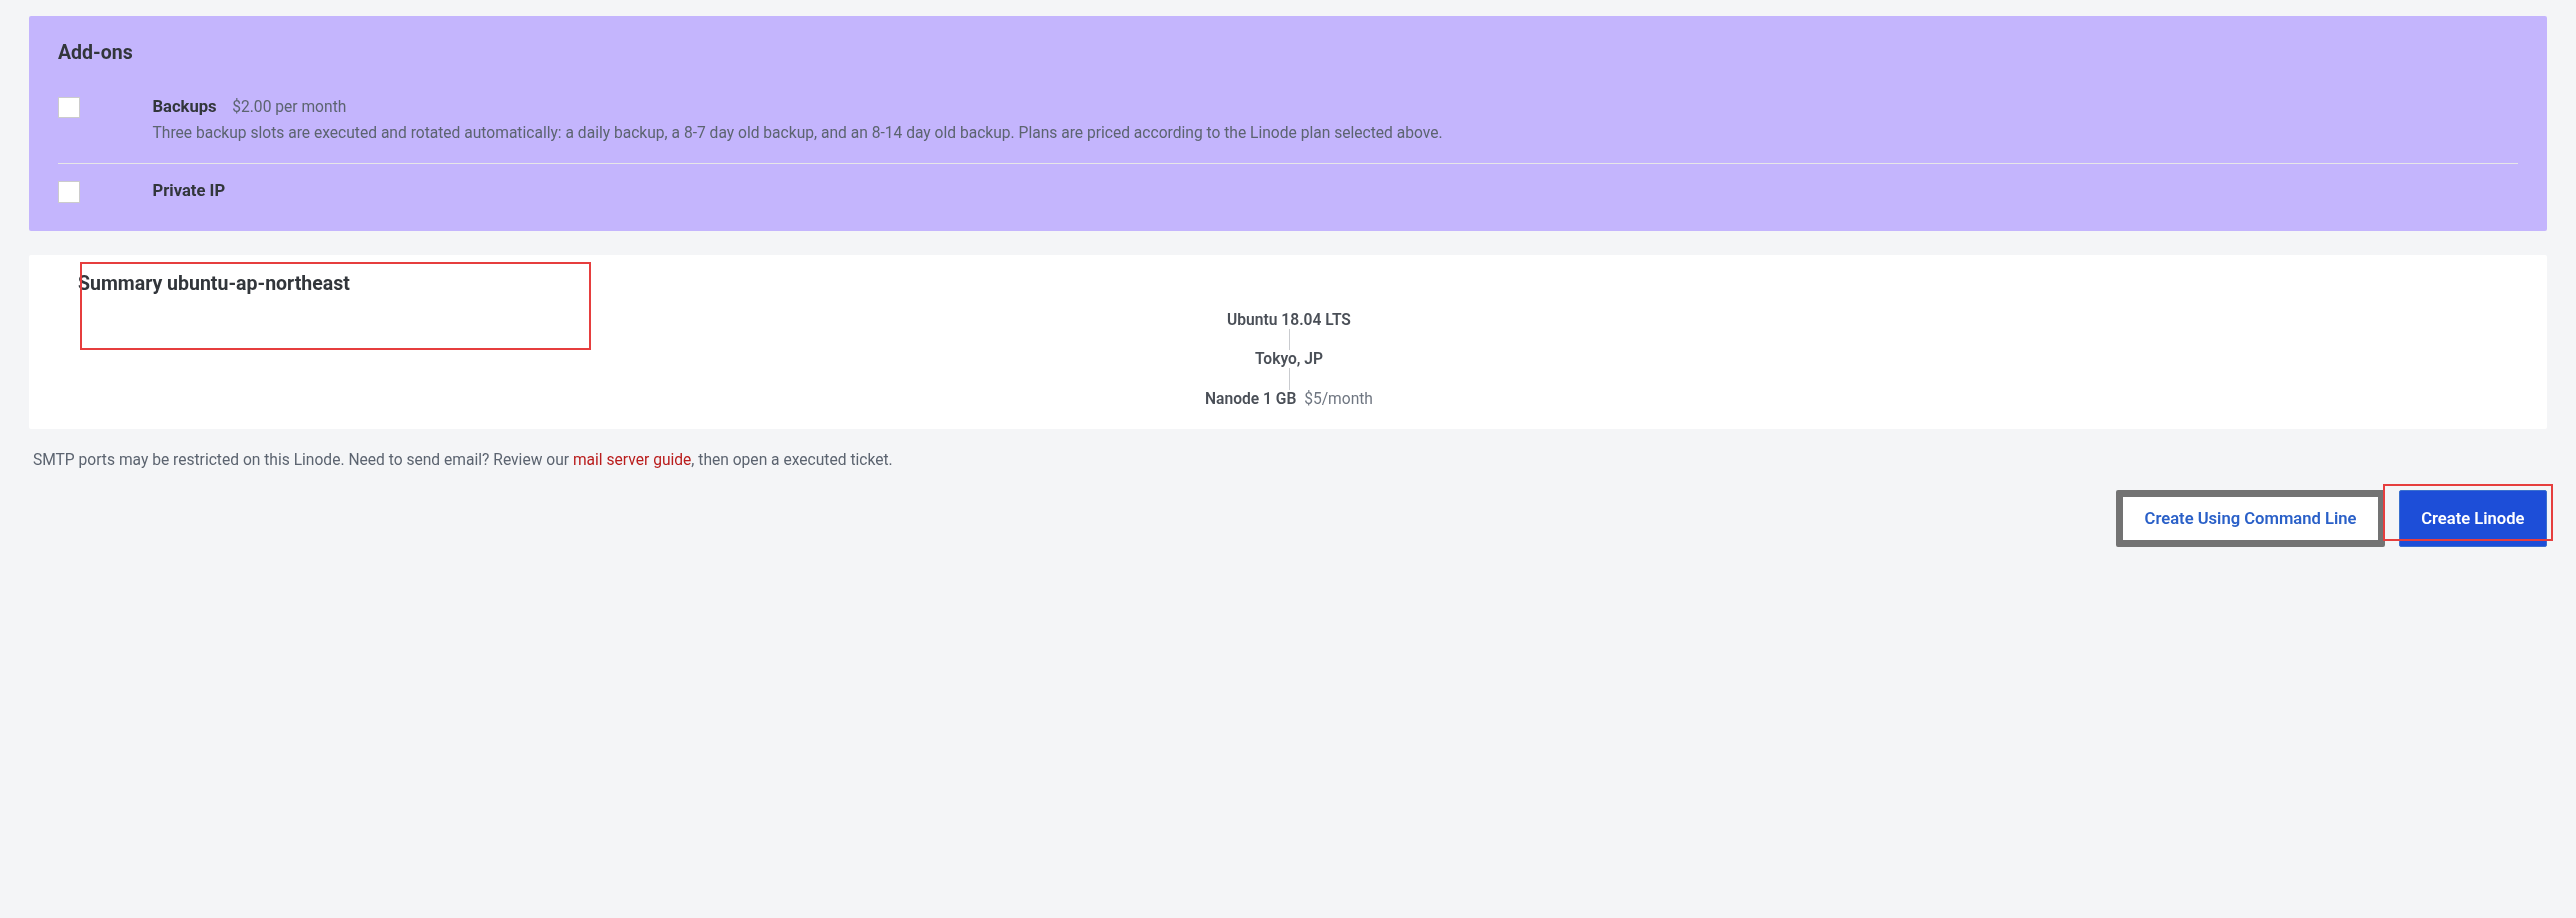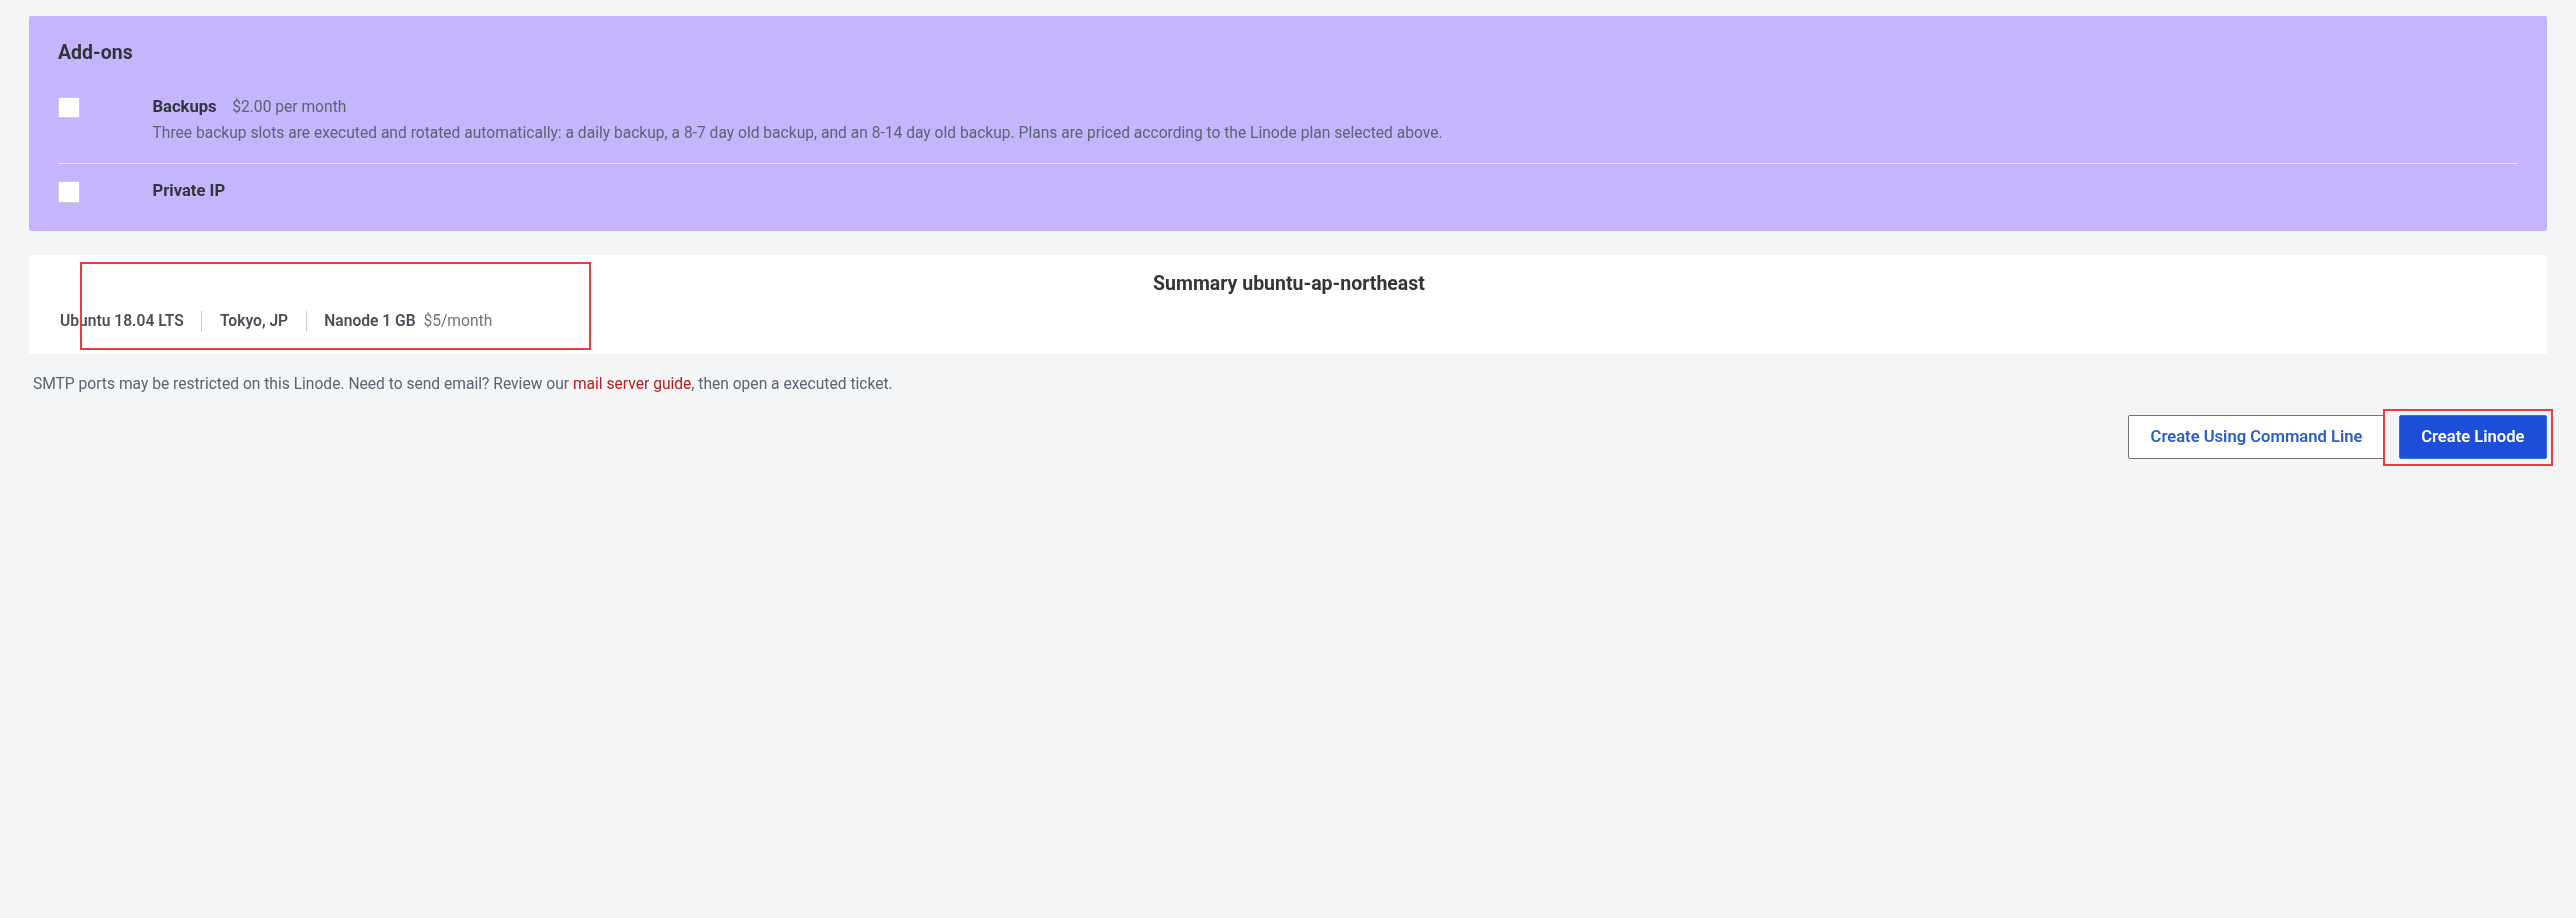--- a/index.html
+++ b/index.html
@@ -75,27 +75,27 @@
       width: 511px;
       height: 88px;
       border: 2.9px solid #e63e3e;
       pointer-events: none;
     }
     .summary-title {
       font-size: 19.5px;
       font-weight: 700;
       color: #32363b;
       margin-bottom: 15.6px;
-      margin-left: 2px;
-      text-align: center;
+      margin-left: 20px;
     }
     .summary-line {
       display: flex;
       align-items: center;
       margin-left: 2px;
+      flex-direction: column;
     }
     .summary-chip {
       font-size: 15.6px;
       color: #4a4f57;
       font-weight: 600;
     }
     .summary-chip .muted { color: #6f7681; font-weight: 400; margin-left: 3.9px; text-align: center; }
     .summary-sep {
       width: 1px;
       height: 21.5px;
@@ -119,21 +119,21 @@
     .btn {
       font-size: 16.6px;
       font-weight: 600;
       padding: 11.7px 21.5px;
       border-radius: 2px;
       cursor: pointer;
       font-family: inherit;
     }
     .btn-outline {
       background: #fff;
-      border: 1px solid #737373;
+      border: 7px solid #737373;
       color: #2a60c8;
     }
     .btn-primary {
       background: #1d4ed8;
       border: 1px solid #3a70cf;
       color: #fff;
     }
     .primary-highlight {
       position: absolute;
       border: 2.9px solid #e63e3e;

